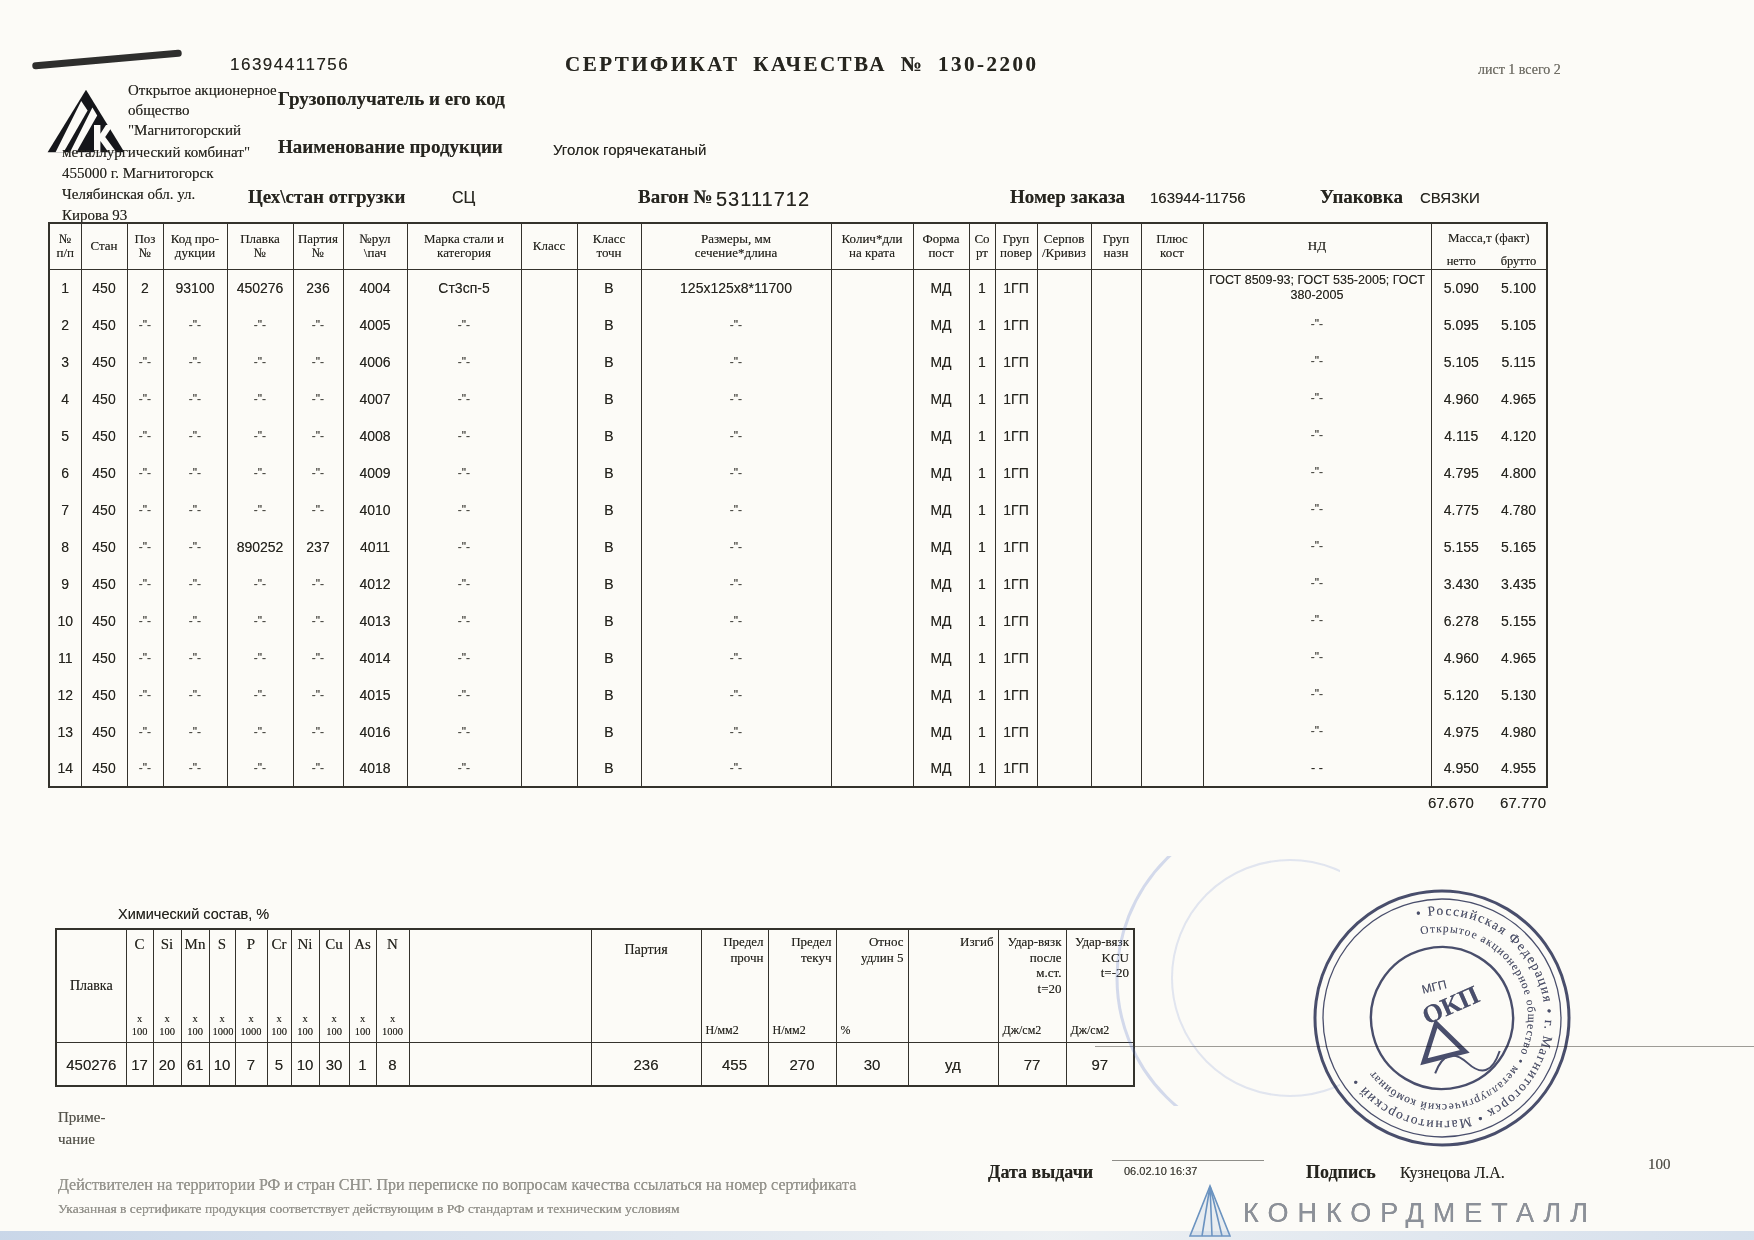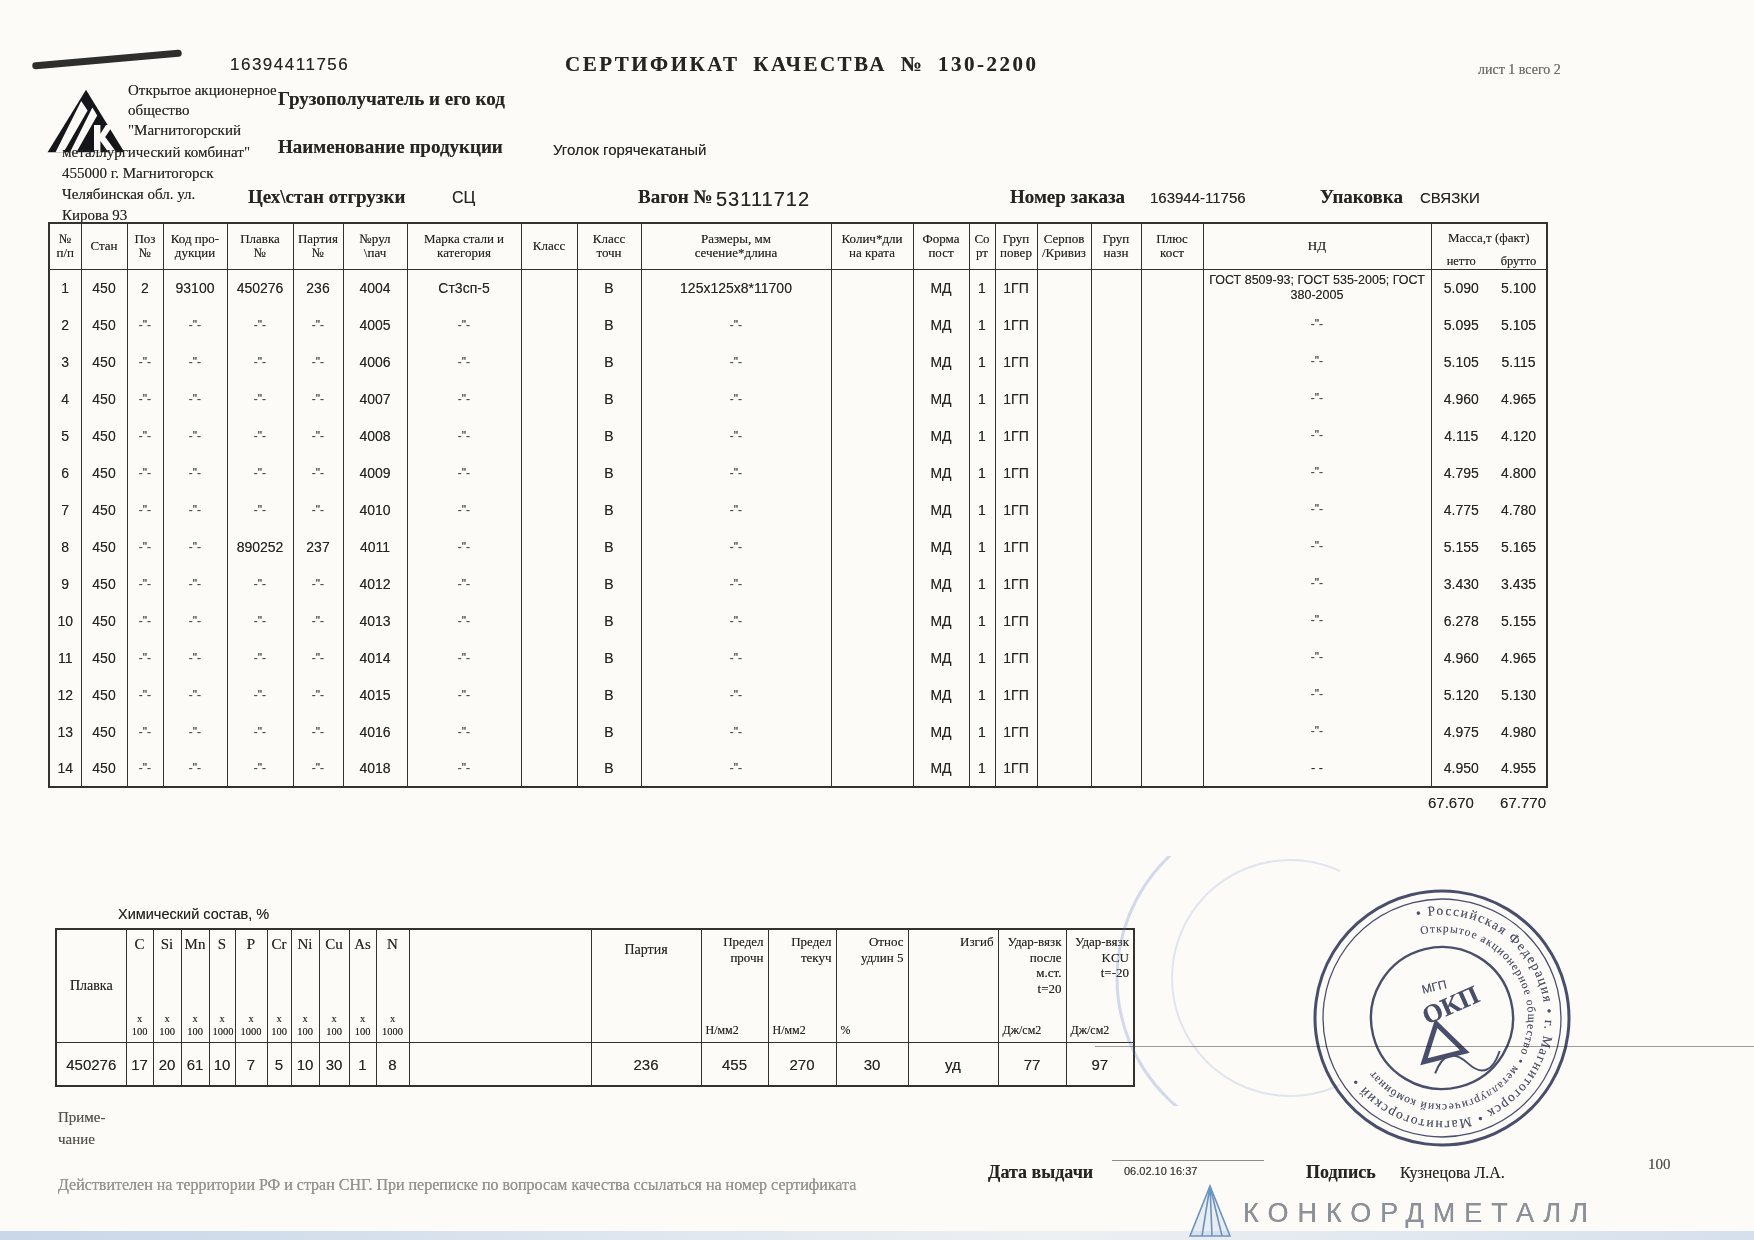--- a/index.html
+++ b/index.html
@@ -619,20 +619,21 @@
           <td>97</td>
         </tr>
       </tbody>
     </table>
 
   <div class="abs note">
     <div>Приме-</div>
     <div>чание</div>
   </div>
   <div class="abs fine1">Действителен на территории РФ и стран СНГ.  При переписке по вопросам качества ссылаться на номер сертификата</div>
+  <div class="abs fine2">Указанная в сертификате продукция соответствует действующим в РФ стандартам и техническим условиям</div>
 
   <div class="abs fold-line"></div>
   <div class="abs date-line"></div>
   <div class="abs b lbl-date">Дата выдачи</div>
   <div class="abs val val-date">06.02.10 16:37</div>
   <div class="abs b lbl-sign">Подпись</div>
   <div class="abs val-sign">Кузнецова Л.А.</div>
   <div class="abs page-num">100</div>
 
   <svg class="abs blue-arc" width="300" height="250" viewBox="0 0 300 250">

